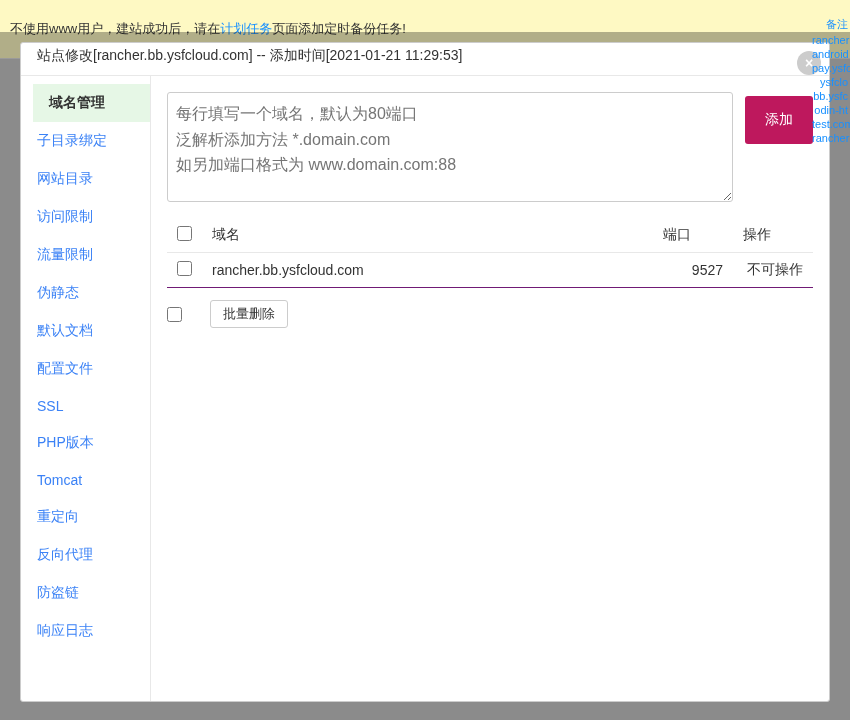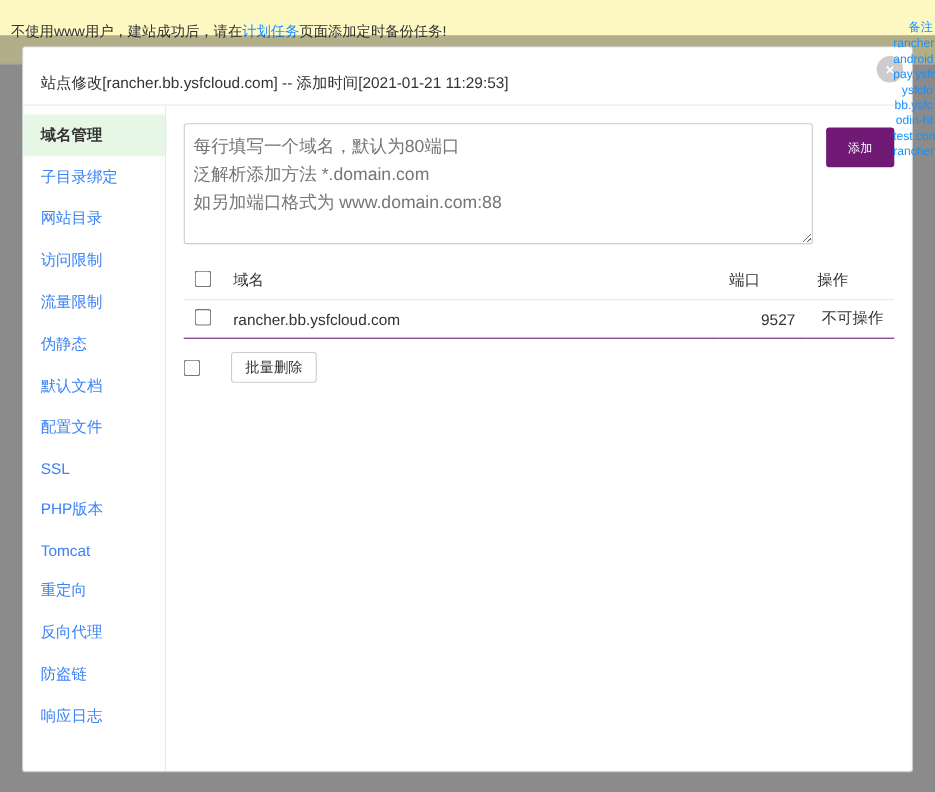--- a/index.html
+++ b/index.html
@@ -48,21 +48,21 @@
       width: 810px;
       min-height: 660px;
       border: 1px solid #ccc;
       border-radius: 3px;
       position: relative;
       display: flex;
       flex-direction: column;
     }
 
     .modal-header {
-      padding: 24px 16px 10px;
+      padding: 4px 16px 10px;
       border-bottom: 1px solid #e8e8e8;
       font-size: 14px;
       color: #333;
       font-weight: normal;
     }
 
     .modal-close {
       position: absolute;
       top: 8px;
       right: 8px;
@@ -97,20 +97,21 @@
       padding: 10px 16px;
       cursor: pointer;
       color: #3b82f6;
       font-size: 14px;
       white-space: nowrap;
     }
     .sidebar-item.active {
       background: #e6f7e6;
       color: #333;
       font-weight: bold;
+      margin-left: 12px;
     }
 
     
     .main-content {
       flex: 1;
       padding: 16px;
       overflow-y: auto;
     }
 
     
@@ -129,29 +130,29 @@
       font-size: 16px;
       color: #999;
       resize: vertical;
       height: 110px;
       font-family: inherit;
       line-height: 1.6;
       outline: none;
     }
 
     .add-btn {
-      background: #701a75;
+      background: #be185d;
       color: #fff;
       border: none;
       border-radius: 3px;
       padding: 8px 20px;
-      font-size: 11px;
+      font-size: 14px;
       cursor: pointer;
       white-space: nowrap;
-      height: 36px;
+      height: 48px;
       margin-top: 4px;
     }
 
     
     .domain-table {
       width: 100%;
       border-collapse: collapse;
       margin-bottom: 12px;
     }
 

